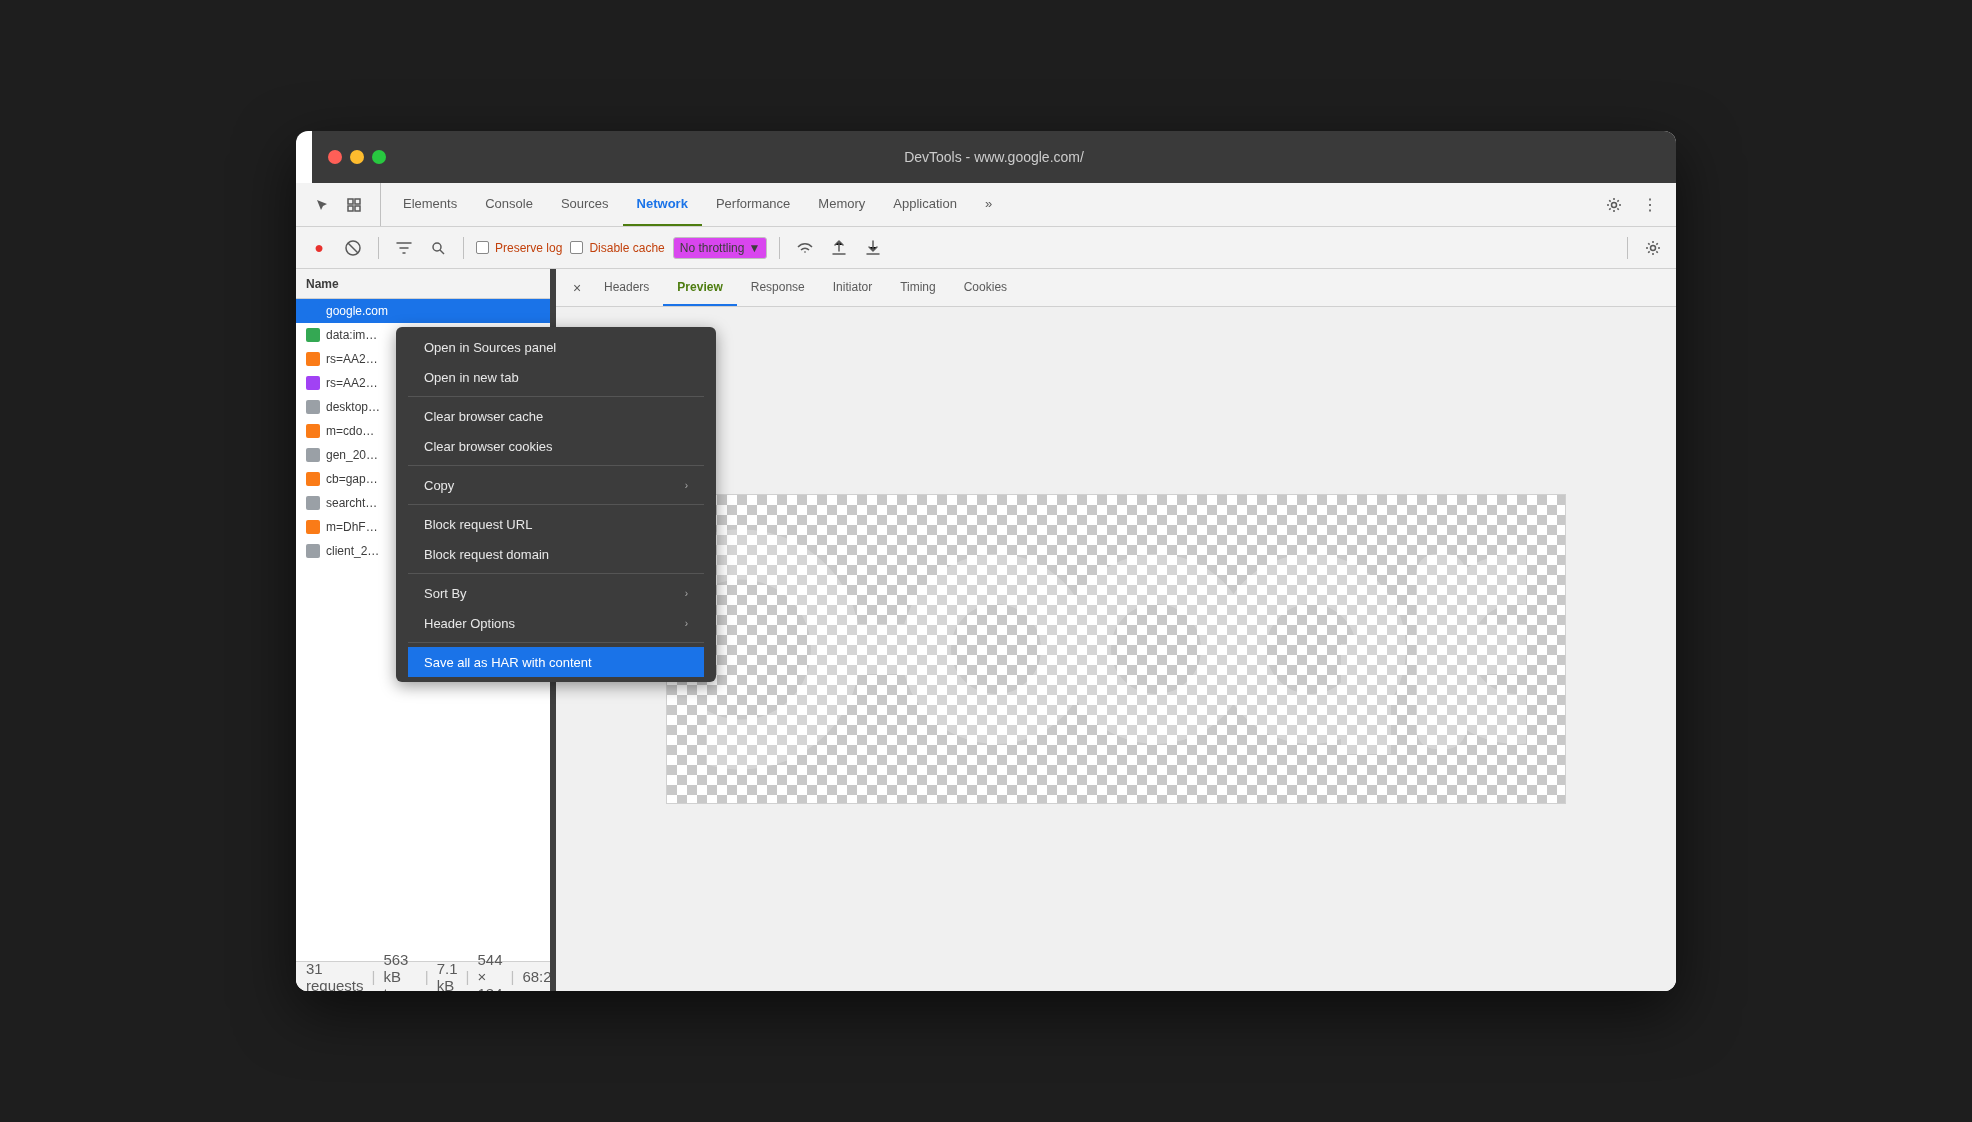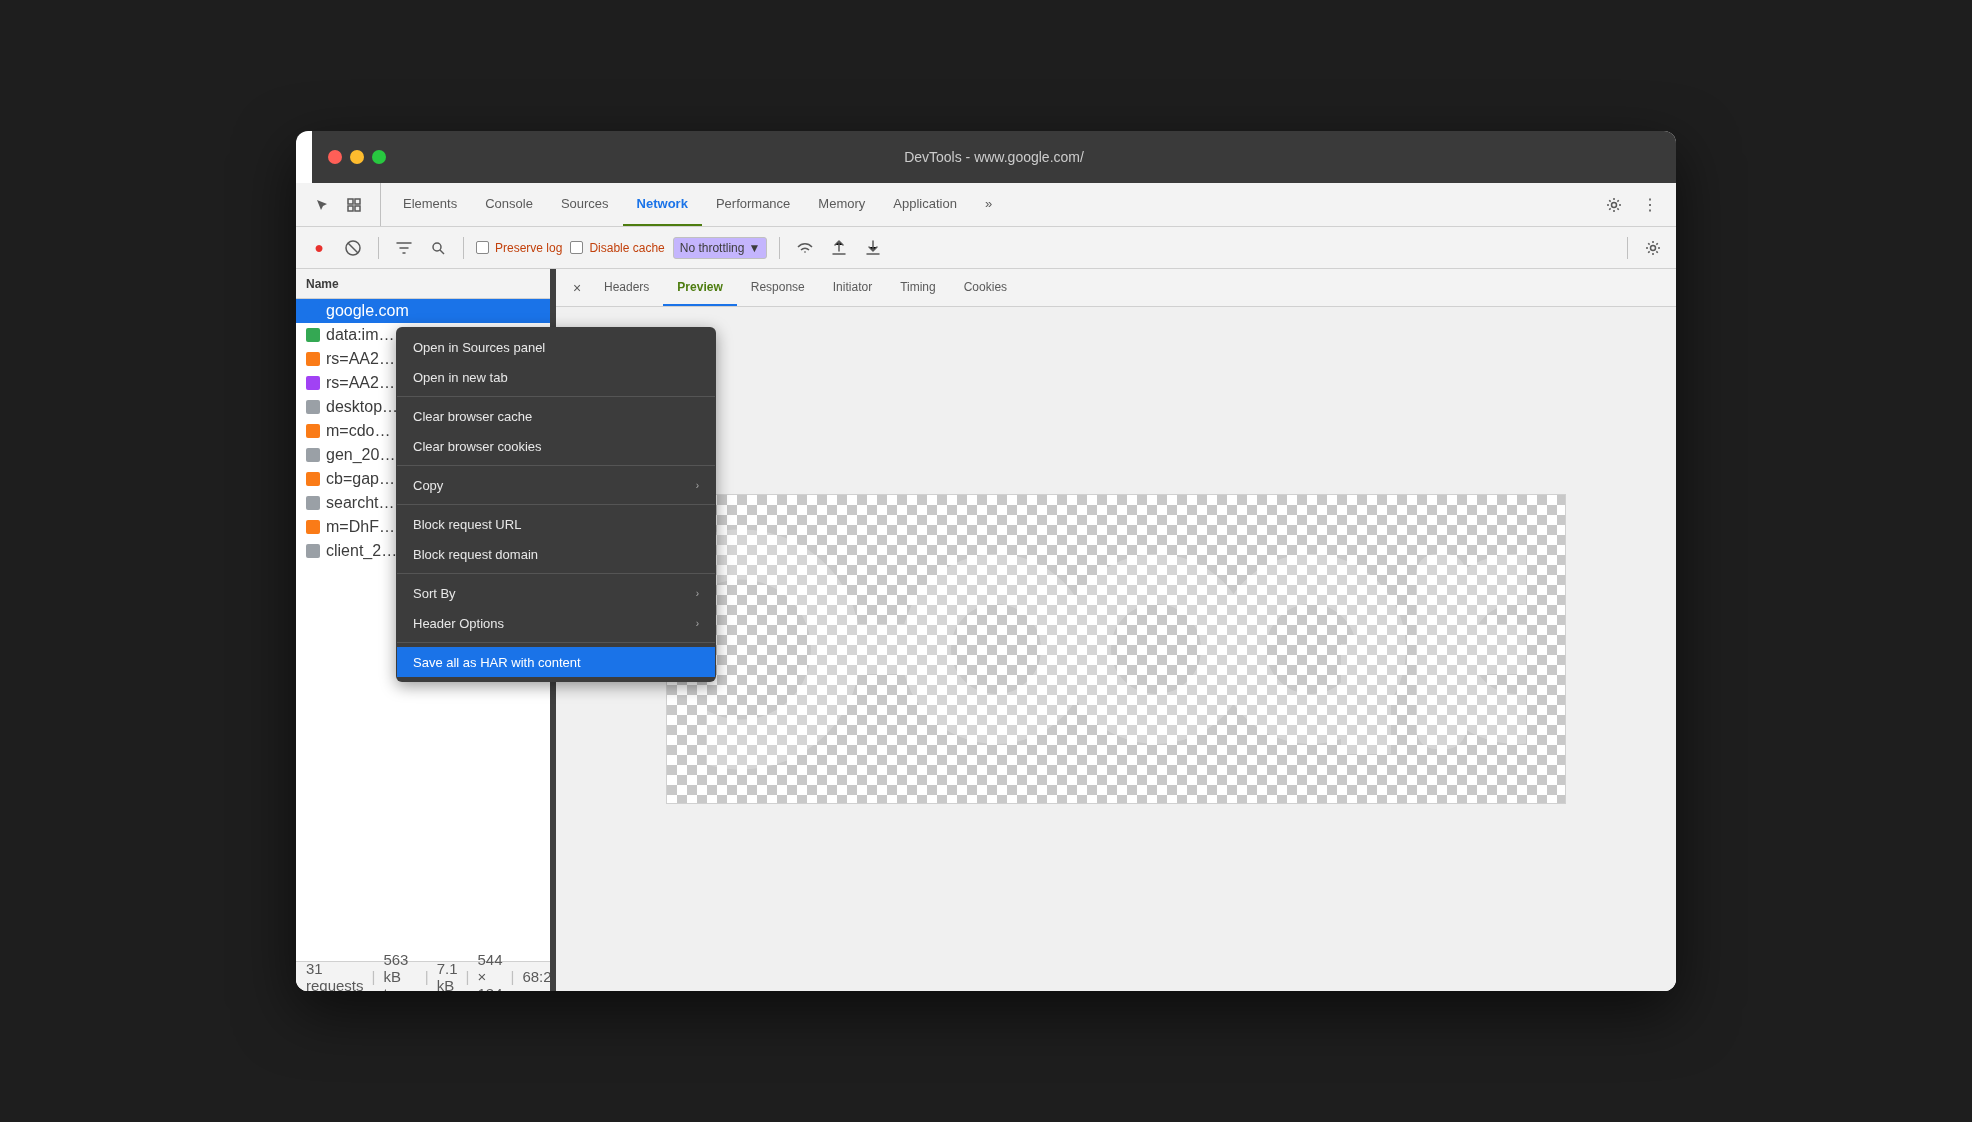--- a/index.html
+++ b/index.html
@@ -180,21 +180,21 @@
     .throttle-select {
       display: flex;
       align-items: center;
       gap: 4px;
       font-size: 12px;
       color: #3c3c3c;
       cursor: pointer;
       padding: 3px 6px;
       border: 1px solid #c0c0c0;
       border-radius: 3px;
-      background: #c4b5fd;
+      background: #d946ef;
     }
     .toolbar-spacer { flex: 1; }
 
     
     .content-area {
       flex: 1;
       display: flex;
       overflow: hidden;
       position: relative;
     }
@@ -222,21 +222,21 @@
     .network-list {
       flex: 1;
       overflow-y: auto;
       background: white;
     }
     .network-item {
       height: 24px;
       display: flex;
       align-items: center;
       padding: 0 10px;
-      font-size: 16px;
+      font-size: 12px;
       color: #3c3c3c;
       cursor: pointer;
       gap: 6px;
       white-space: nowrap;
       overflow: hidden;
     }
     .network-item.selected {
       background: #1a73e8;
       color: white;
     }
@@ -352,21 +352,21 @@
     
     .context-menu {
       position: absolute;
       left: 100px;
       top: 58px;
       width: 320px;
       background: #3c3c3c;
       border-radius: 6px;
       box-shadow: 0 4px 16px rgba(0,0,0,0.4);
       z-index: 1000;
-      padding: 5px 1px;
+      padding: 5px 12px;
       overflow: hidden;
     }
     .ctx-item {
       height: 30px;
       display: flex;
       align-items: center;
       padding: 0 16px;
       font-size: 13px;
       color: #e8e8e8;
       cursor: pointer;

